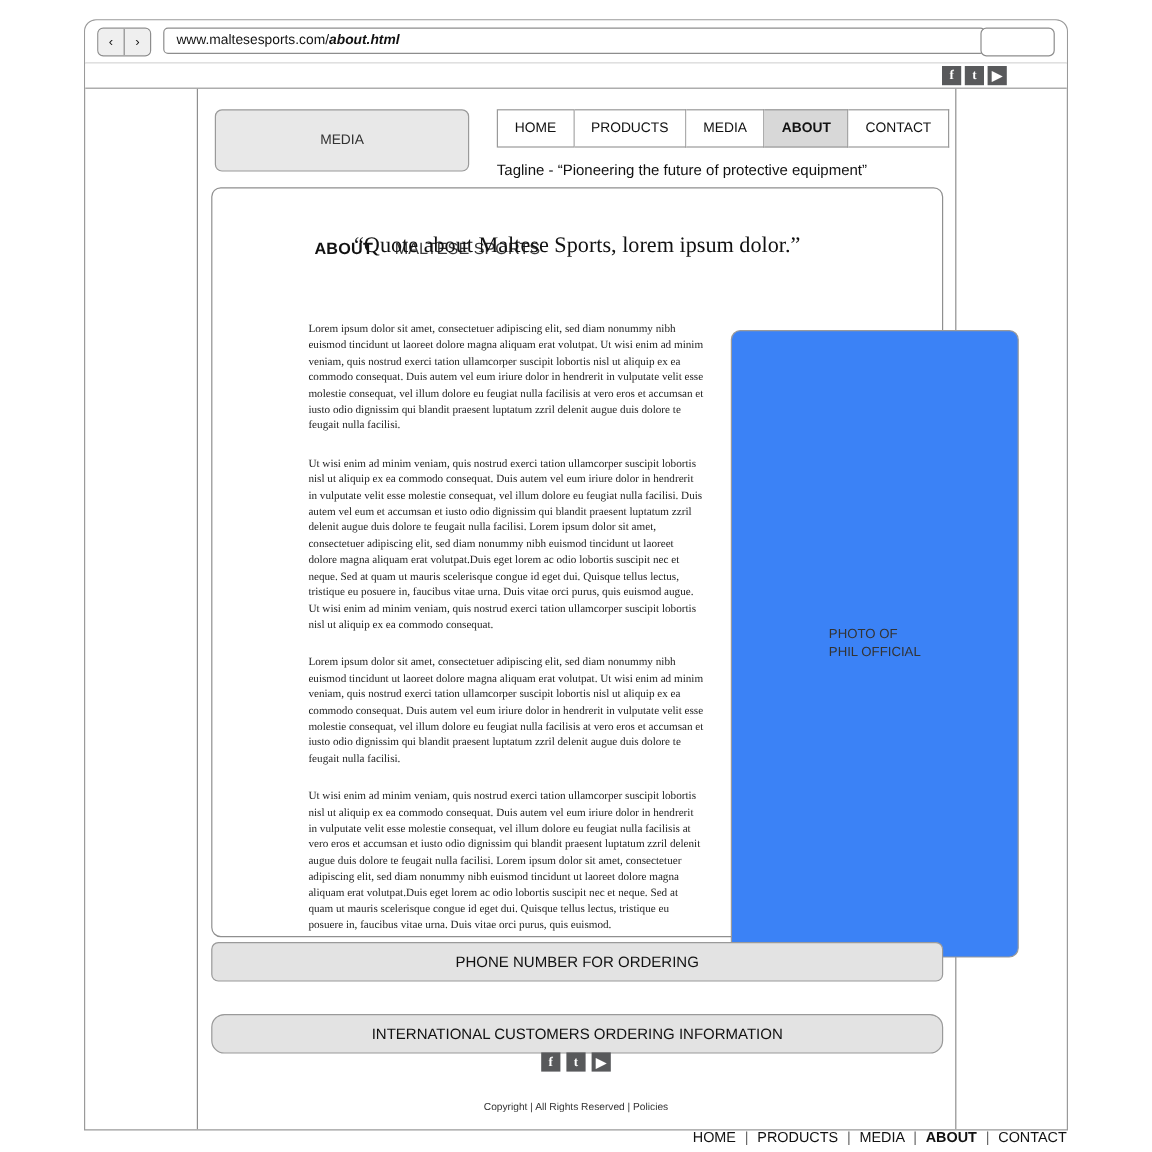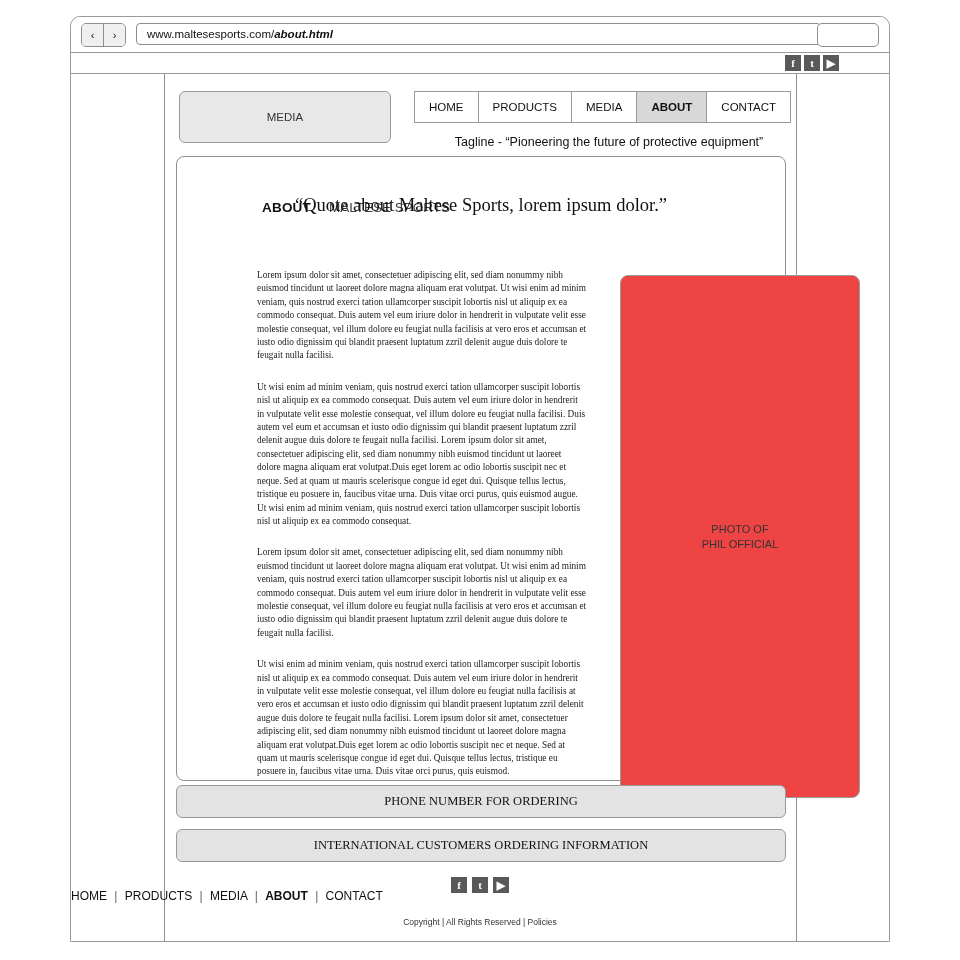--- a/index.html
+++ b/index.html
@@ -184,21 +184,21 @@
   .tab.active {
     background: #d8d8d8;
     font-weight: bold;
   }
 
   .tagline {
     position: absolute;
     left: 343px;
     top: 82px;
     width: 390px;
-    text-align: center;
+    text-align: left;
     font-size: 12.5px;
     color: #111;
   }
 
   
   .content-card {
     position: absolute;
     left: 105px;
     top: 103px;
     width: 610px;
@@ -246,72 +246,70 @@
   .body-col p {
     margin: 0 0 18px 0;
     font-size: 9.3px;
     line-height: 13.4px;
     color: #222;
     text-align: left;
     font-family: Liberation Serif, serif;
   }
   .photo-box {
     position: absolute;
-    left: 443px;
+    left: 432px;
     top: 118px;
     width: 238px;
     height: 521px;
-    background: #ef4444;
+    background: #3b82f6;
     border: 1px solid #9a9a9a;
     border-radius: 8px;
     display: flex;
     align-items: center;
     justify-content: center;
-    text-align: center;
     font-size: 11px;
     color: #333;
     line-height: 15px;
   }
 
   
   .banner {
     position: absolute;
     left: 105px;
     width: 610px;
     height: 33px;
     background: #e3e3e3;
     border: 1px solid #9a9a9a;
     border-radius: 6px;
     display: flex;
     align-items: center;
     justify-content: center;
     font-size: 12.5px;
     color: #111;
     box-sizing: border-box;
-    font-family: Liberation Serif, serif;
   }
   .banner.one { top: 732px; }
-  .banner.two { top: 776px; }
+  .banner.two { top: 792px; border-radius: 11px; }
 
   
   .footer-social {
     position: absolute;
     left: 0;
     top: 824px;
     width: 100%;
     display: flex;
     justify-content: center;
     gap: 5px;
   }
   .footer-nav {
     position: absolute;
     left: 0;
-    top: 836px;
-    width: 100%;
-    text-align: left;
+    top: 888px;
+    width: 100%;
+    text-align: right;
     font-size: 12px;
     color: #111;
   }
   .footer-nav .sep { color: #666; margin: 0 4px; }
   .footer-nav .cur { font-weight: bold; }
   .footer-copy {
     position: absolute;
     left: 0;
     top: 864px;
     width: 100%;

